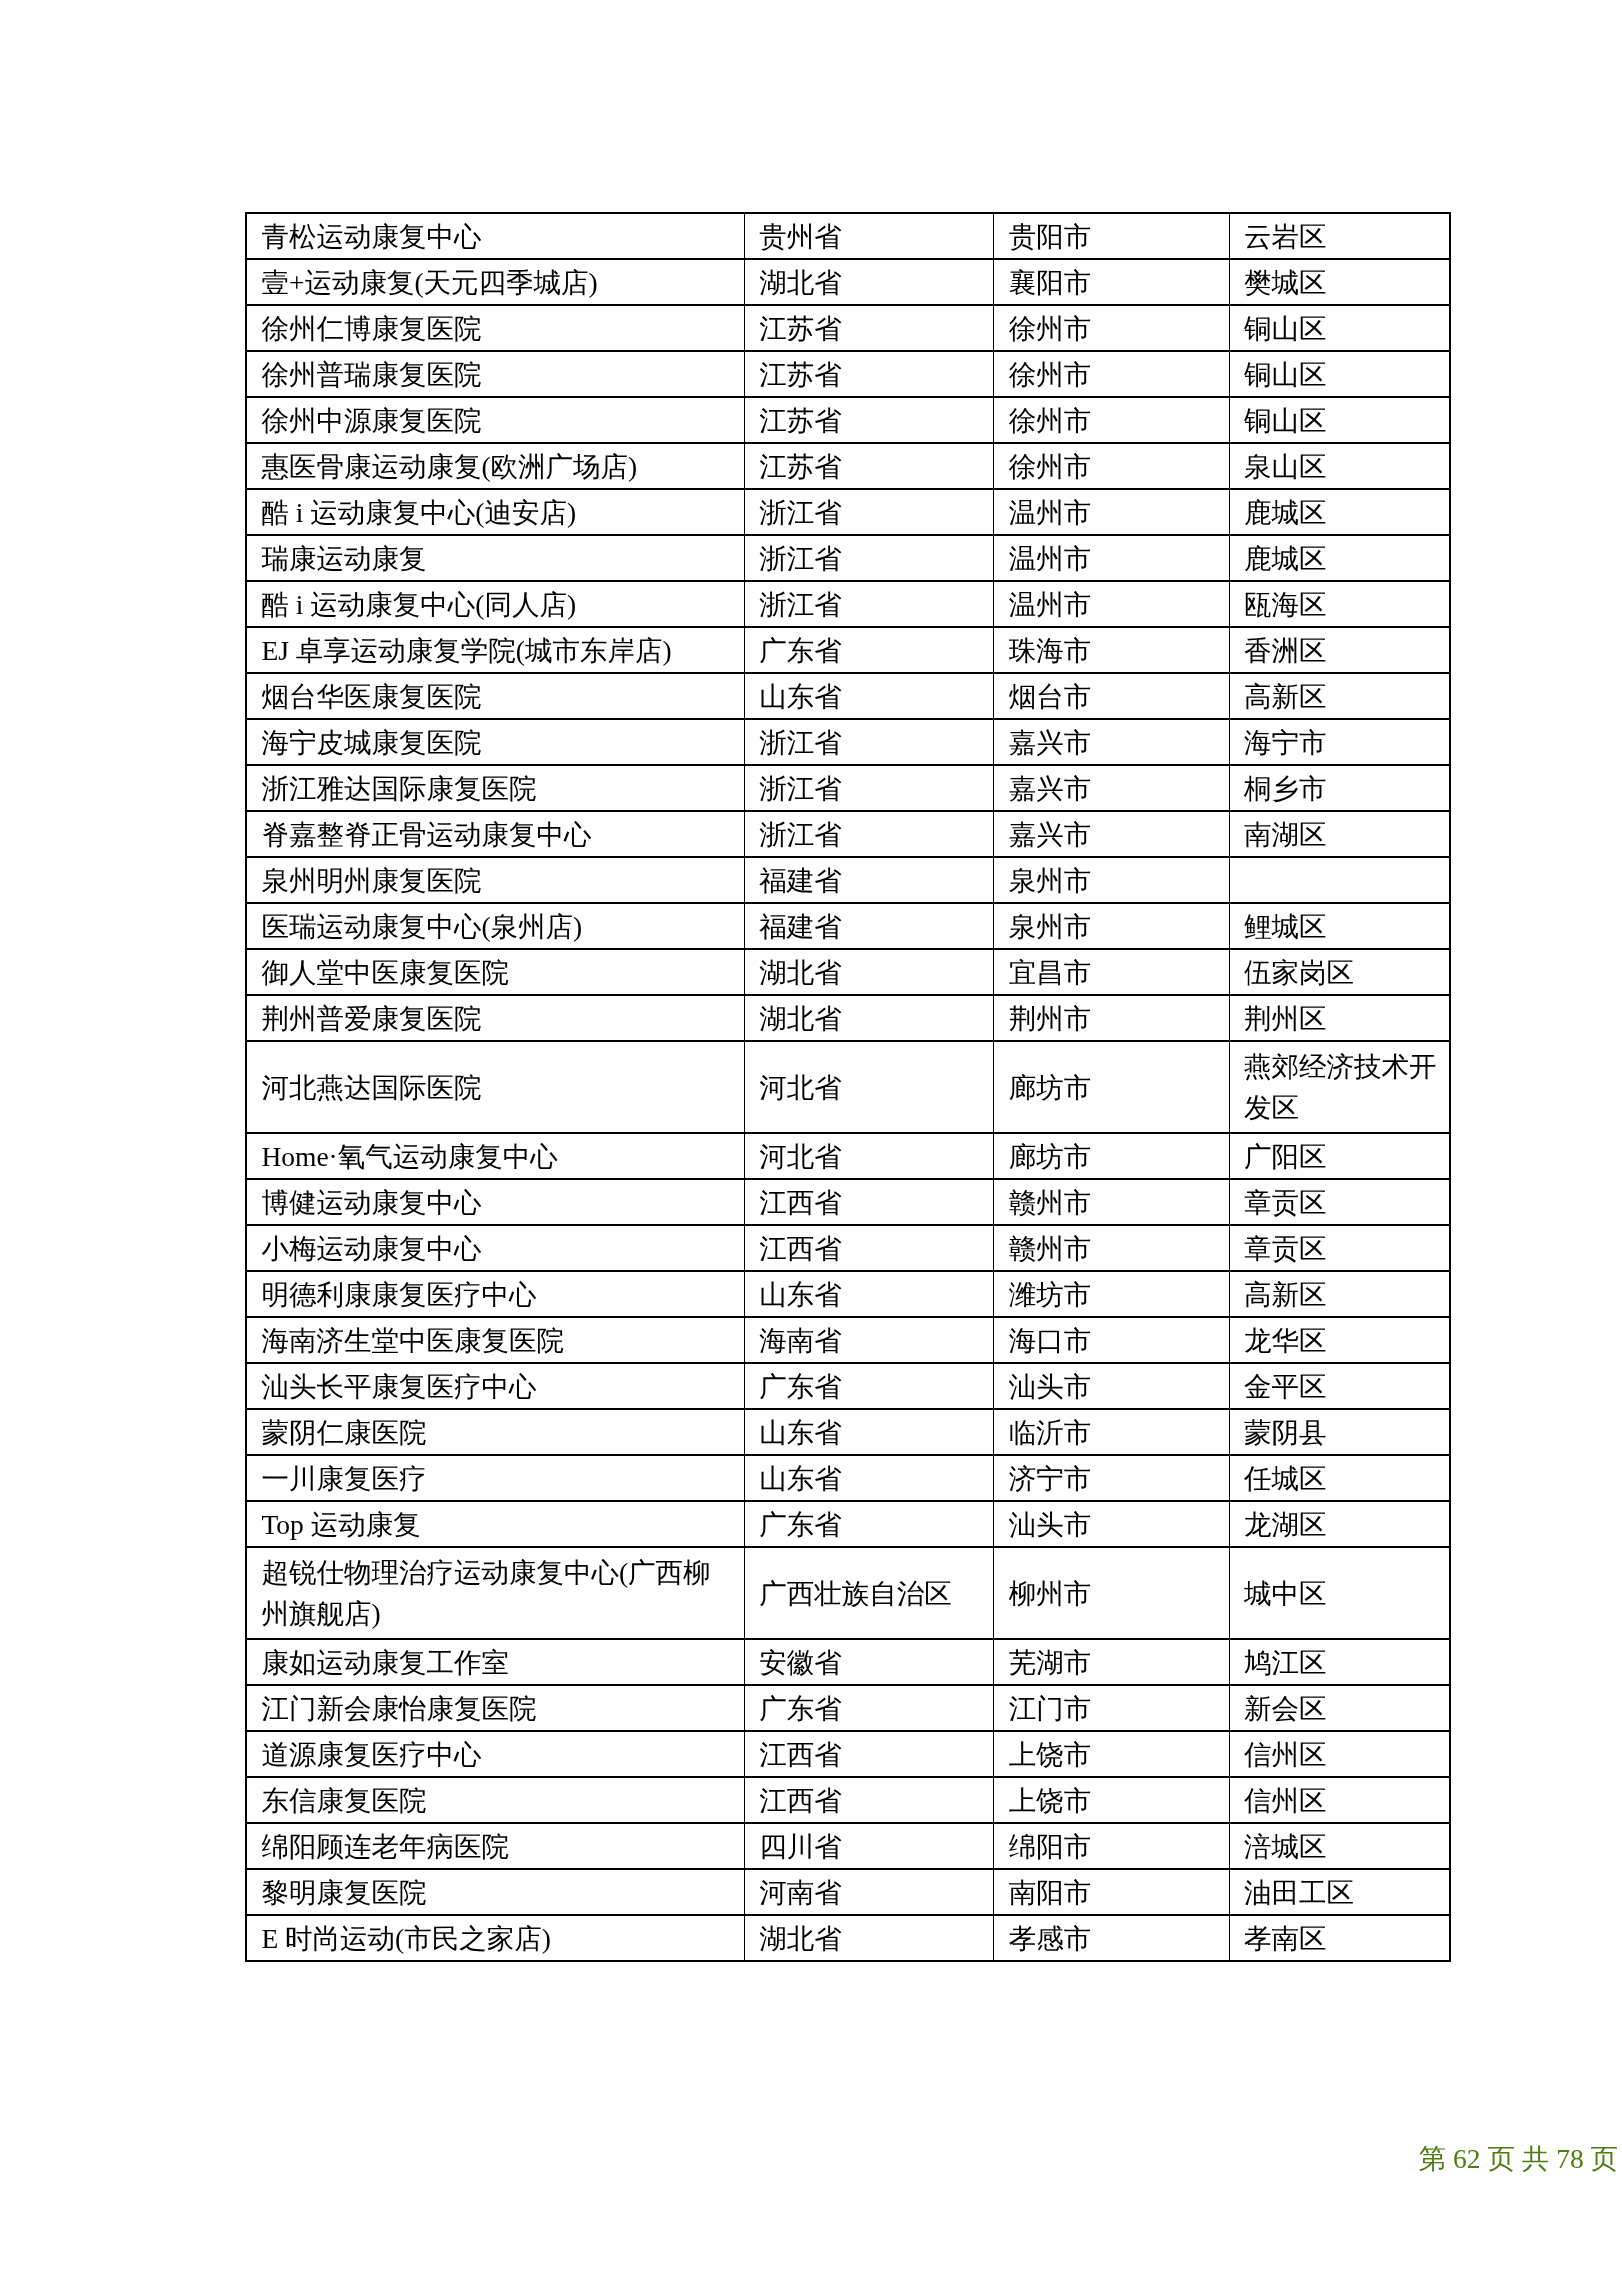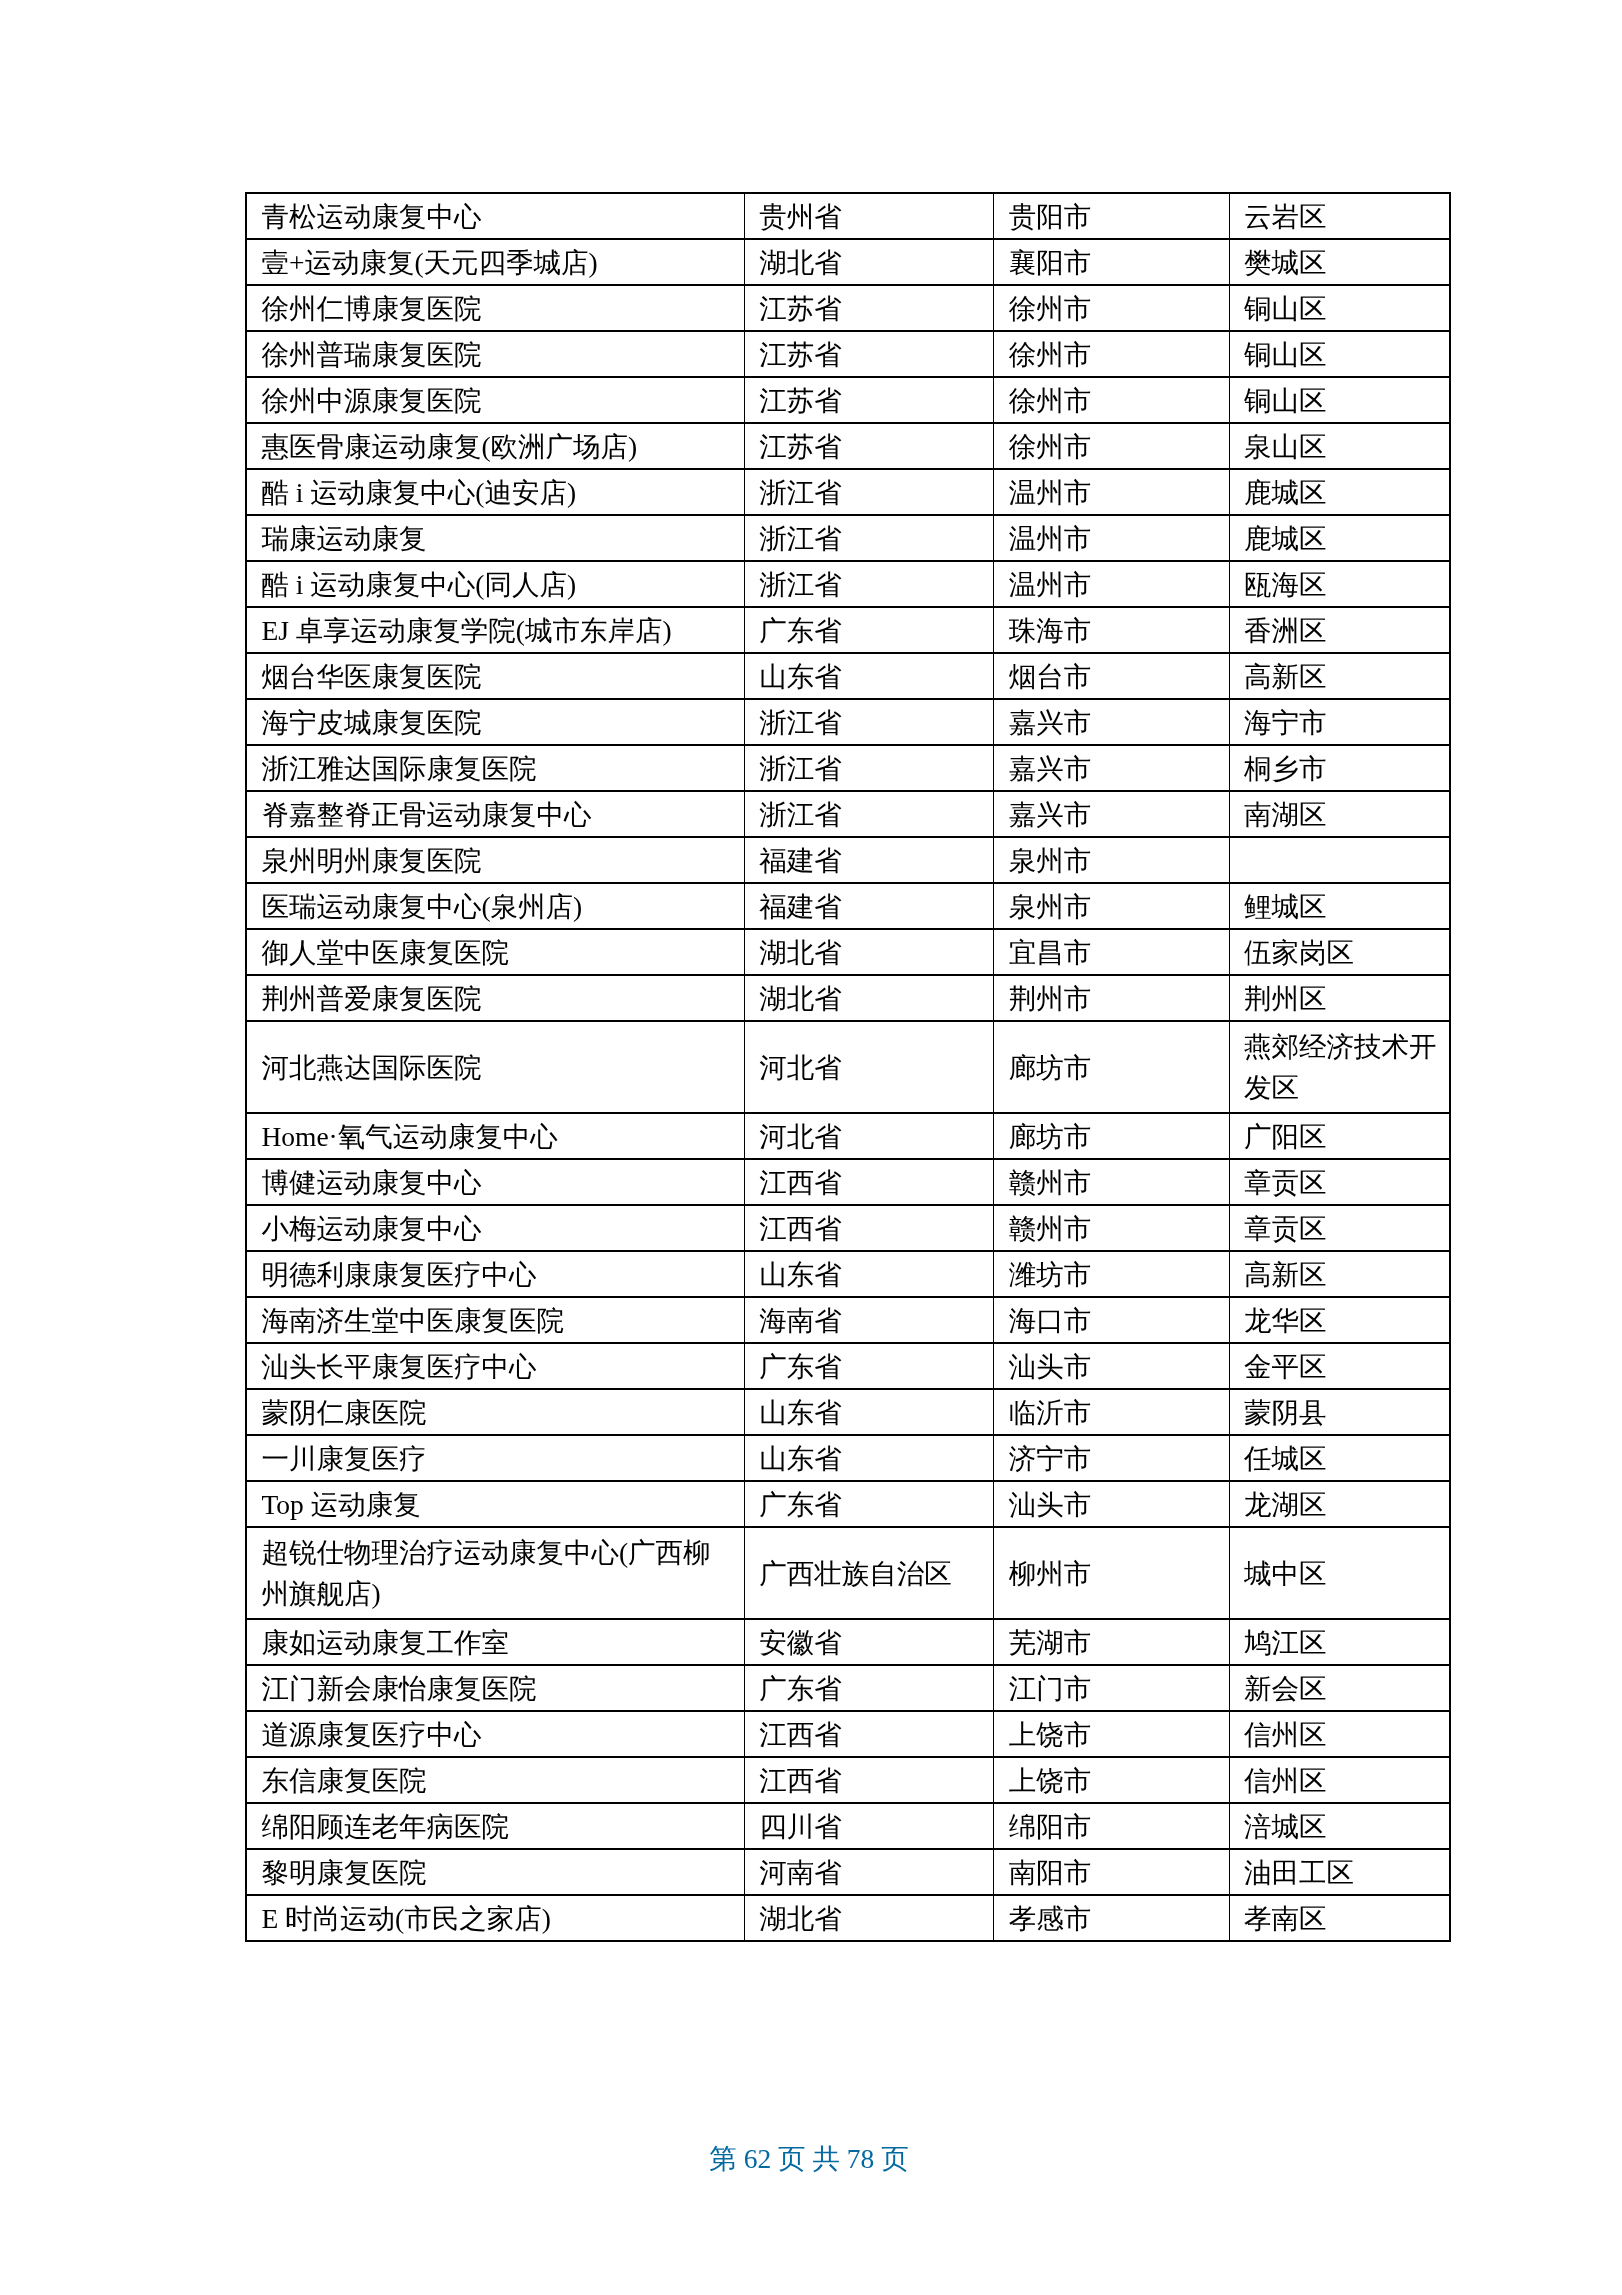--- a/index.html
+++ b/index.html
@@ -12,21 +12,21 @@
     width: 1623px;
     height: 2295px;
     background: #ffffff;
     font-family: "Liberation Serif", "DejaVu Serif", serif;
     color: #000000;
     overflow: hidden;
   }
   table.clinic-table {
     position: absolute;
     left: 245px;
-    top: 192px;
+    top: 212px;
     width: 1206px;
     border-collapse: collapse;
     table-layout: fixed;
     border: 2.6px solid #000000;
   }
   table.clinic-table td {
     border-left: 1.3px solid #000000;
     border-right: 1.3px solid #000000;
     border-top: 2px solid #000000;
     border-bottom: 2px solid #000000;
@@ -46,24 +46,24 @@
   }
   .col-name     { width: 485px; }
   .col-province { width: 243px; }
   .col-city     { width: 229px; }
   .col-district { width: 215px; }
   .footer {
     position: absolute;
     left: 0;
     top: 2138px;
     width: 1618px;
-    text-align: center;
+    text-align: right;
     font-size: 27.5px;
     line-height: 41px;
-    color: #0369a1;
+    color: #4d7c0f;
   }
 </style>
 </head>
 <body>
 
 <div class="page">
   <table class="clinic-table">
     <colgroup>
       <col class="col-name">
       <col class="col-province">

